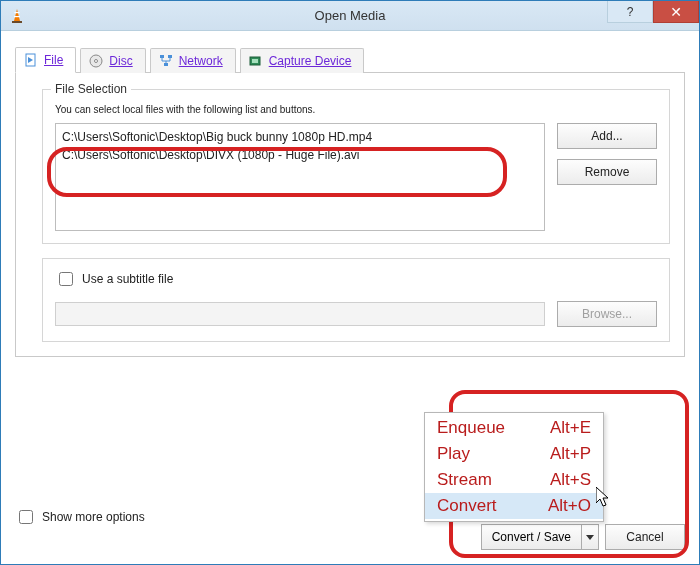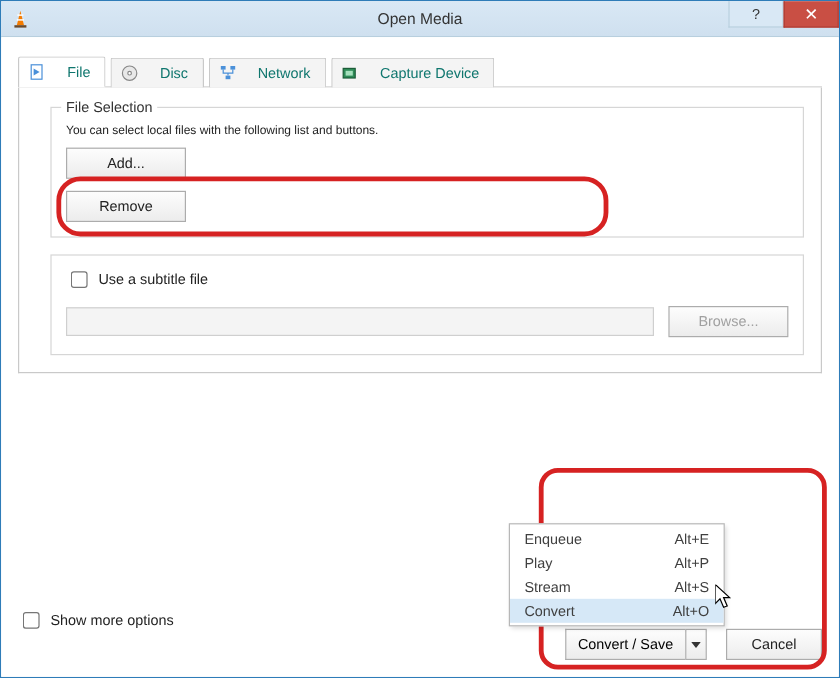--- a/index.html
+++ b/index.html
@@ -72,26 +72,27 @@
     margin-bottom: 0;
   }
   .tab {
     padding: 5px 12px 5px 8px;
     border: 1px solid #c9c9c9;
     border-bottom: none;
     margin-right: 4px;
     background: #f4f4f4;
     display: flex;
     align-items: center;
-    gap: 18px;
+    gap: 6px;
     border-radius: 2px 2px 0 0;
     position: relative;
     top: 1px;
     font-size: 12px;
-    color: #0f766e;
+    color: #6d28d9;
+    text-decoration: underline;
   }
   .tab.active {
     background: #fff;
     border-bottom: 1px solid #fff;
     top: 1px;
   }
   .tab .glyph { display: inline-flex; }
   .panel {
     border: 1px solid #c9c9c9;
     border-top: none;
@@ -175,21 +176,21 @@
   .footer-row {
     position: absolute;
     left: 14px; right: 14px;
     bottom: 14px;
     display: flex;
     align-items: center;
     justify-content: space-between;
   }
   .bottom-btns {
     display: flex;
-    gap: 16px;
+    gap: 6px;
     align-items: stretch;
     margin-top: 40px;
   }
   .split-btn {
     display: flex;
   }
   .split-btn .main {
     height: 26px;
     border: 1px solid #acacac;
     border-right: none;
@@ -212,22 +213,22 @@
     background: #fff;
     border: 1px solid #b7b7b7;
     box-shadow: 2px 2px 4px rgba(0,0,0,0.15);
     padding: 2px 0;
     z-index: 20;
   }
   .menu-item {
     display: flex;
     justify-content: space-between;
     padding: 3px 12px;
-    font-size: 12px;
-    color: #404040;
+    font-size: 17px;
+    color: #b91c1c;
   }
   .menu-item.highlight { background: #d6e8f7; }
   .cursor {
     position: absolute;
     right: 85px;
     bottom: 52px;
     z-index: 30;
     pointer-events: none;
   }
   .annot {
@@ -315,20 +316,24 @@
         <span>Capture Device</span>
       </div>
     </div>
 
     <div class="panel">
 
       <div class="groupbox">
         <div class="legend">File Selection</div>
         <div class="hint">You can select local files with the following list and buttons.</div>
         <div class="file-row">
+          <div class="file-list">
+            <div class="file-item">C:\Users\Softonic\Desktop\Big buck bunny 1080p HD.mp4</div>
+            <div class="file-item">C:\Users\Softonic\Desktop\DIVX (1080p - Huge File).avi</div>
+          </div>
           <div class="file-btns">
             <div class="btn">
                 <span>Add...</span>
               </div>
             <div class="btn">
                 <span>Remove</span>
               </div>
           </div>
         </div>
       </div>

